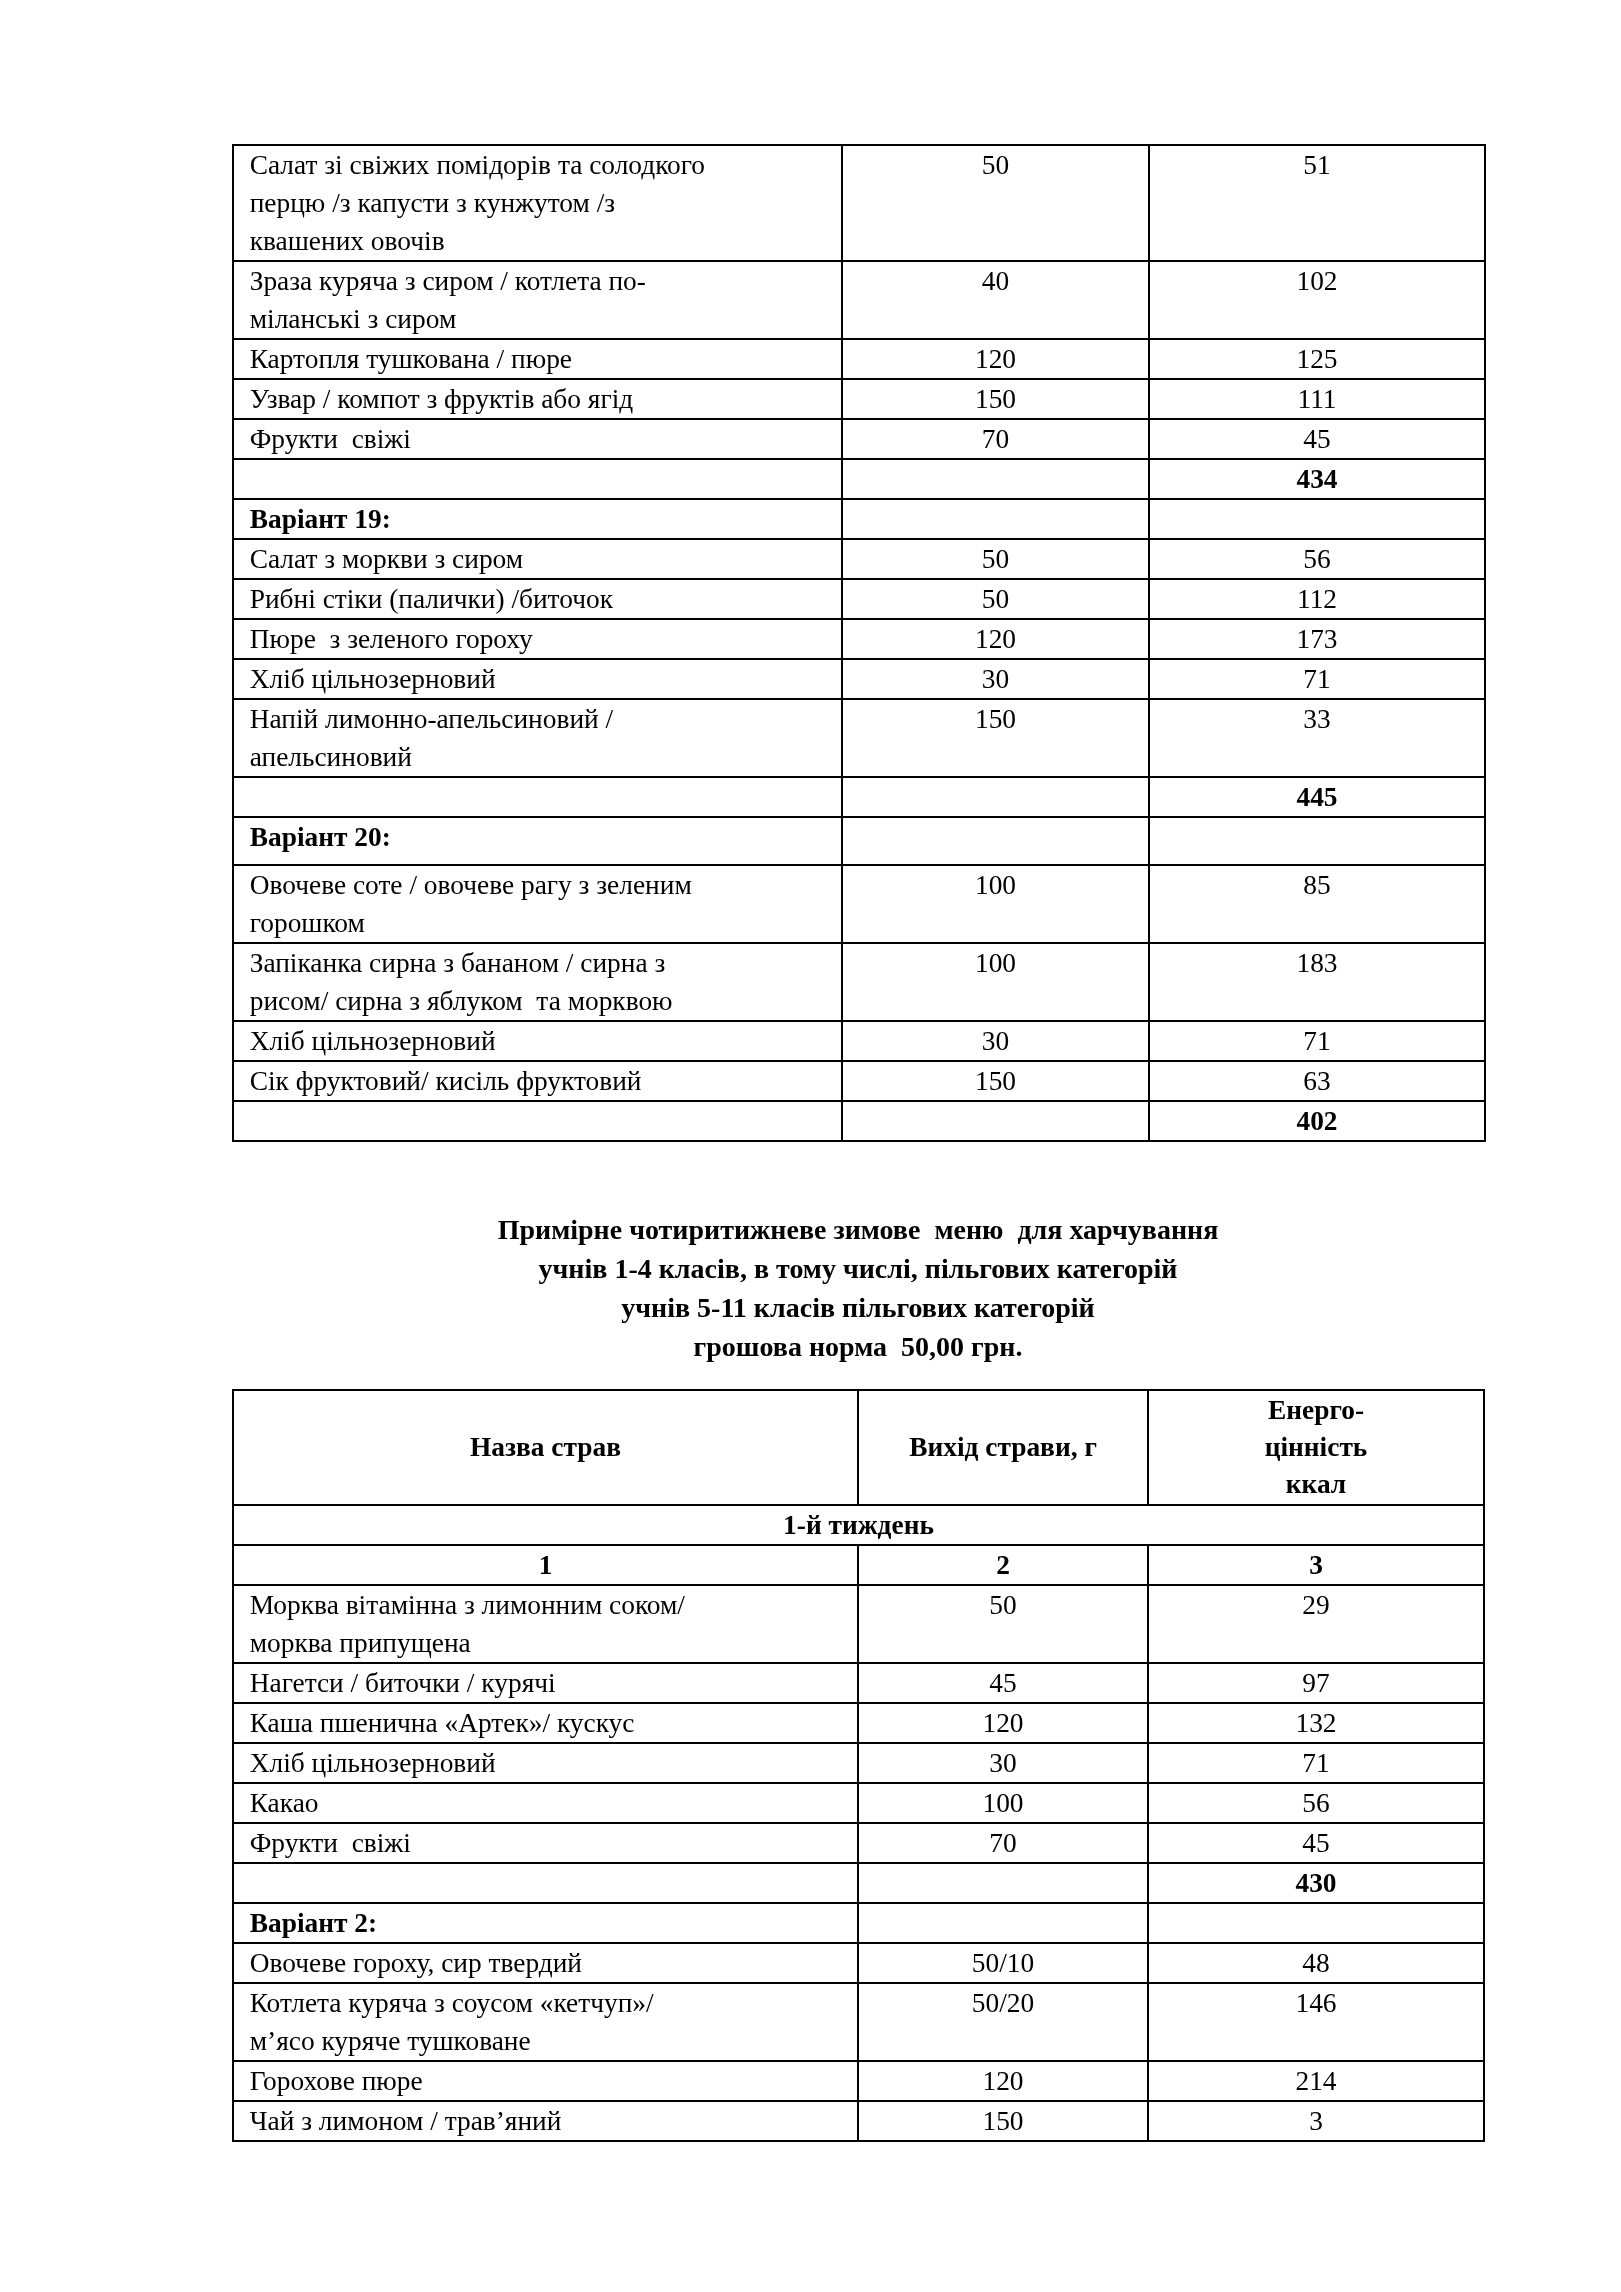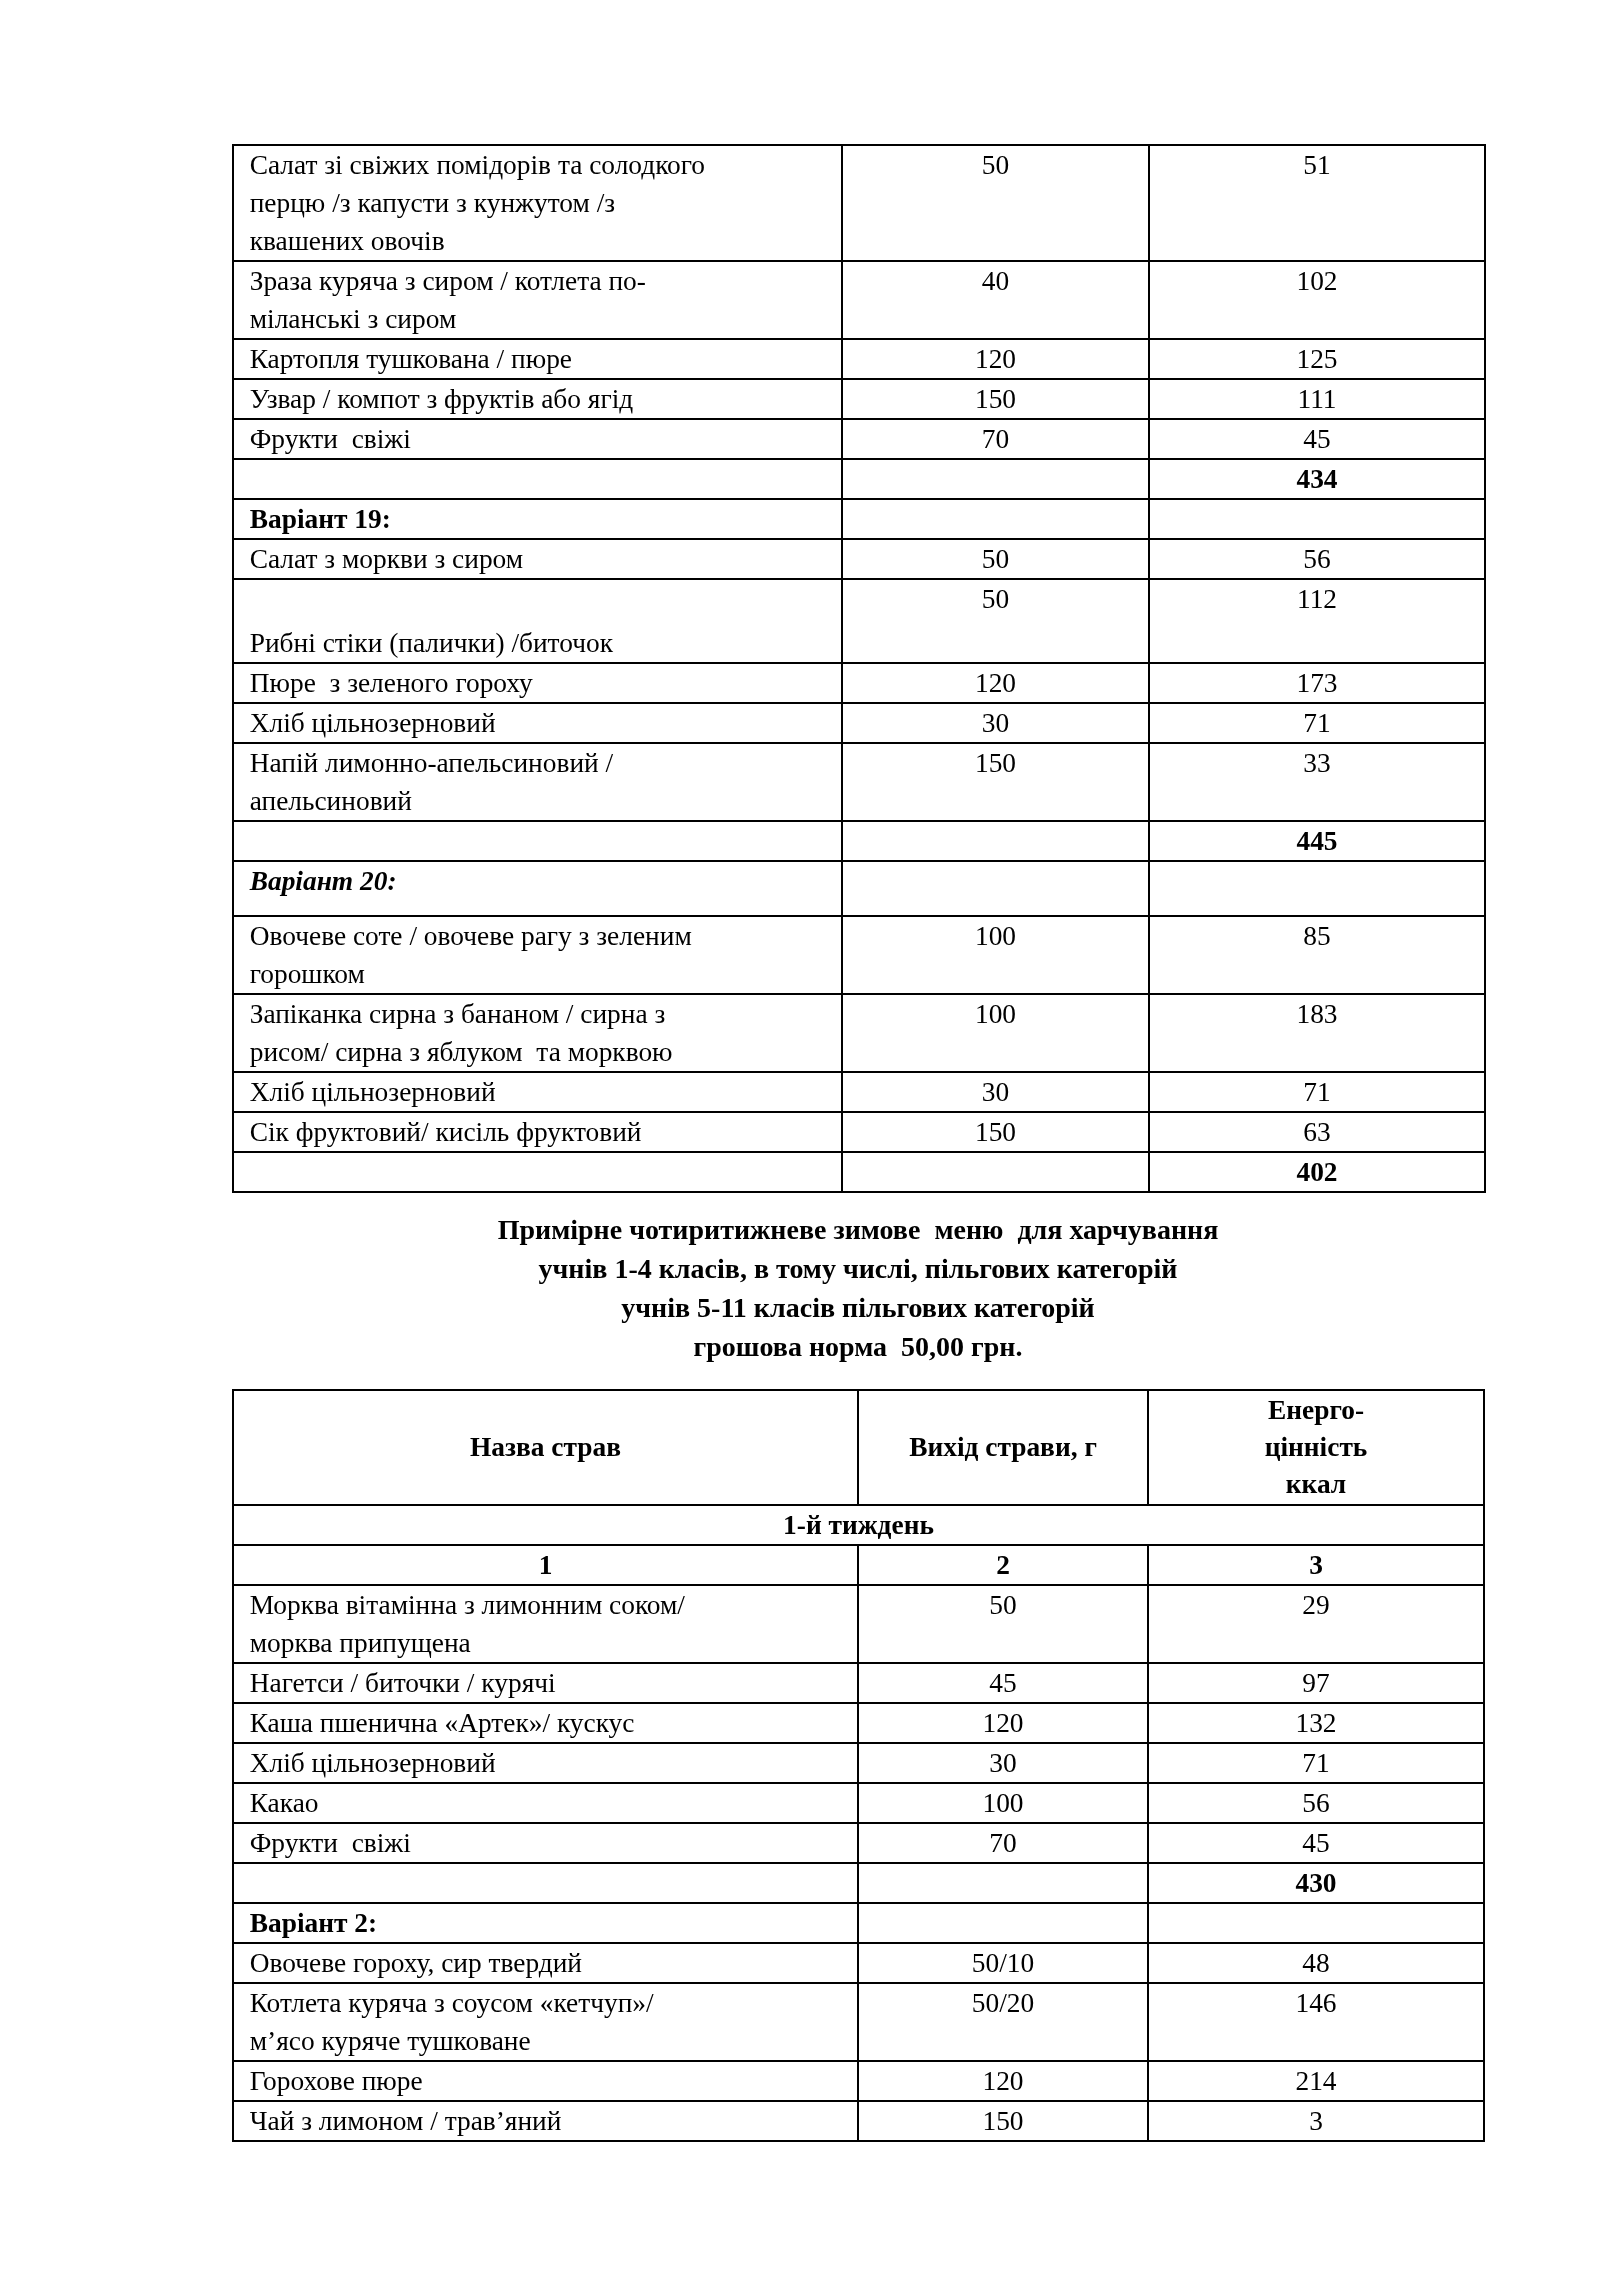--- a/index.html
+++ b/index.html
@@ -15,21 +15,21 @@
   #menu-table-2 { top: 1389px; width: 1252px; }
   #menu-table-2 td.hdr { vertical-align: middle; text-align: center; font-weight: bold; padding: 0; line-height: 37px; }
   #menu-table-2 td.week { text-align: center; font-weight: bold; padding: 0; }
   #menu-table-2 td.colnum { text-align: center; font-weight: bold; padding: 0; }
   .heading { position: absolute; left: 232px; width: 1252px; top: 1210px; text-align: center;
              font-weight: bold; font-size: 28px; line-height: 39px; }
   .heading div { white-space: pre; }
   .rowh { height: 39px; }
   .rowh2 { height: 76px; }
   .rowh3 { height: 115px; }
-  .rowv20 { height: 55px; font-style: italic; }
+  .rowv20 { height: 48px; }
 </style>
 </head>
 <body>
 
 <table id="menu-table-1">
   <colgroup>
       <col style="width:609px">
       <col style="width:307px">
       <col style="width:336px">
     </colgroup>
@@ -84,21 +84,21 @@
       </tr>
       <tr class="rowh">
         <td>
           <div style="white-space: pre;">Салат з моркви з сиром</div>
         </td>
         <td class="num">50</td>
         <td class="num">56</td>
       </tr>
       <tr class="rowh">
         <td>
-          <div style="white-space: pre; margin-top: 44px;">Рибні стіки (палички) /биточок</div>
+          <div style="white-space: pre;">Рибні стіки (палички) /биточок</div>
         </td>
         <td class="num">50</td>
         <td class="num">112</td>
       </tr>
       <tr class="rowh">
         <td>
           <div style="white-space: pre;">Пюре  з зеленого гороху</div>
         </td>
         <td class="num">120</td>
         <td class="num">173</td>

